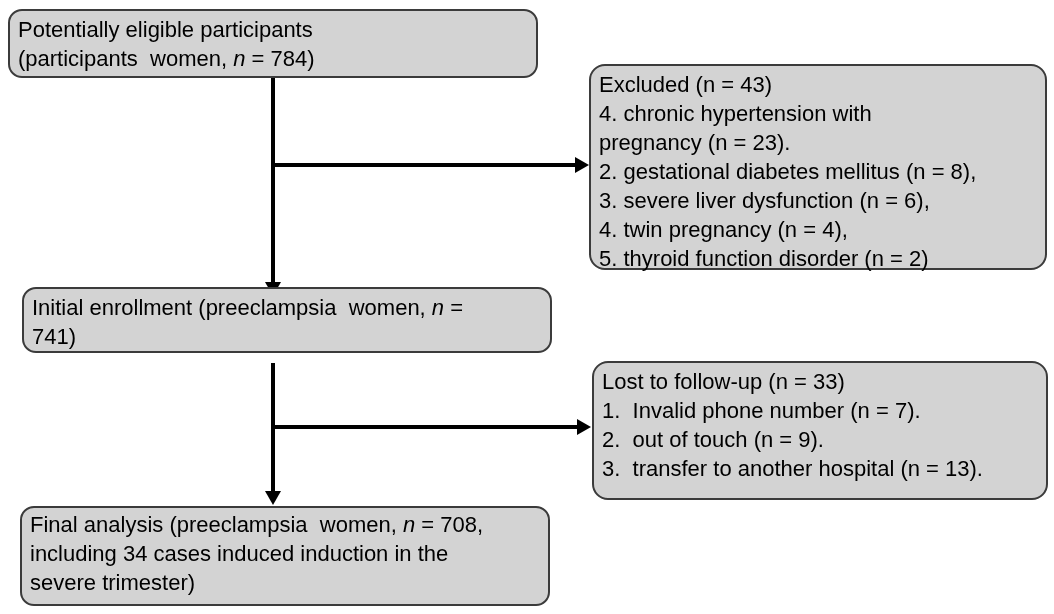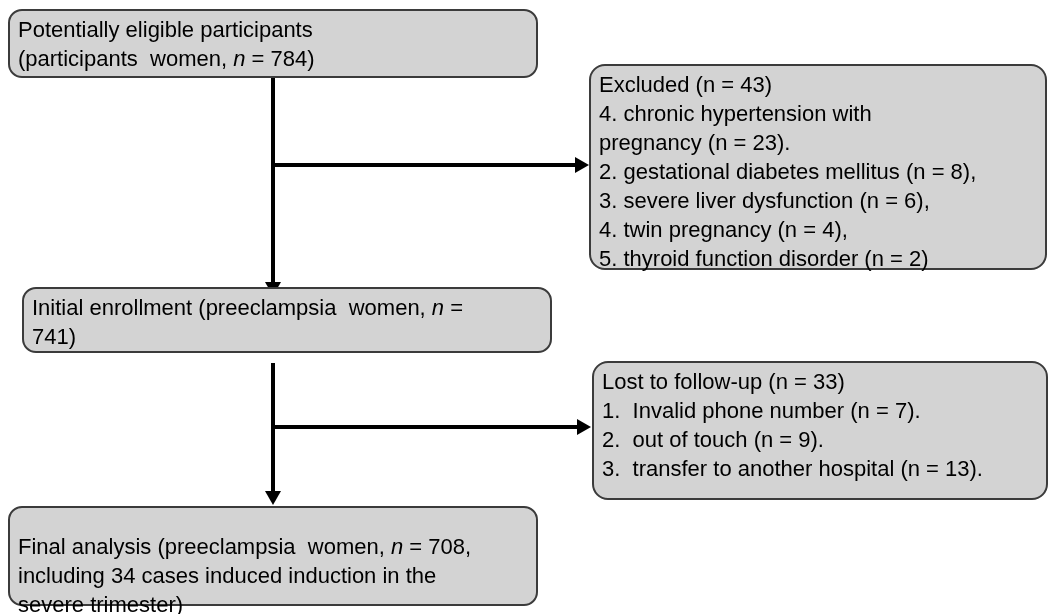--- a/index.html
+++ b/index.html
@@ -30,21 +30,21 @@
     padding:4px 8px;
   }
   .box.left-col{border-radius:14px;}
   .box.right-col{border-radius:16px;}
   .line{white-space:pre-wrap;}
   .it{font-style:italic;}
   #box-eligible  {left:8px;  top:9px;   width:530px; height:69px;}
   #box-excluded  {left:589px;top:64px;  width:458px; height:206px;}
   #box-enrollment{left:8px;  top:287px; width:530px; height:66px;margin-left:14px;}
   #box-lost      {left:592px;top:361px; width:456px; height:139px; }
-  #box-final     {left:8px;  top:506px; width:530px; height:100px; padding-top:24px;}
+  #box-final     {left:20px;  top:506px; width:530px; height:100px; padding-top:2px;}
 </style>
 </head>
 <body>
 
 <div class="canvas">
 
   <svg class="arrows" width="1054" height="614" viewBox="0 0 1054 614">
     <g>
       <line x1="273" y1="78" x2="273" y2="284" stroke="#000000" stroke-width="4"></line>
       <polygon points="265,282 281,282 273,296" fill="#000000"></polygon>

